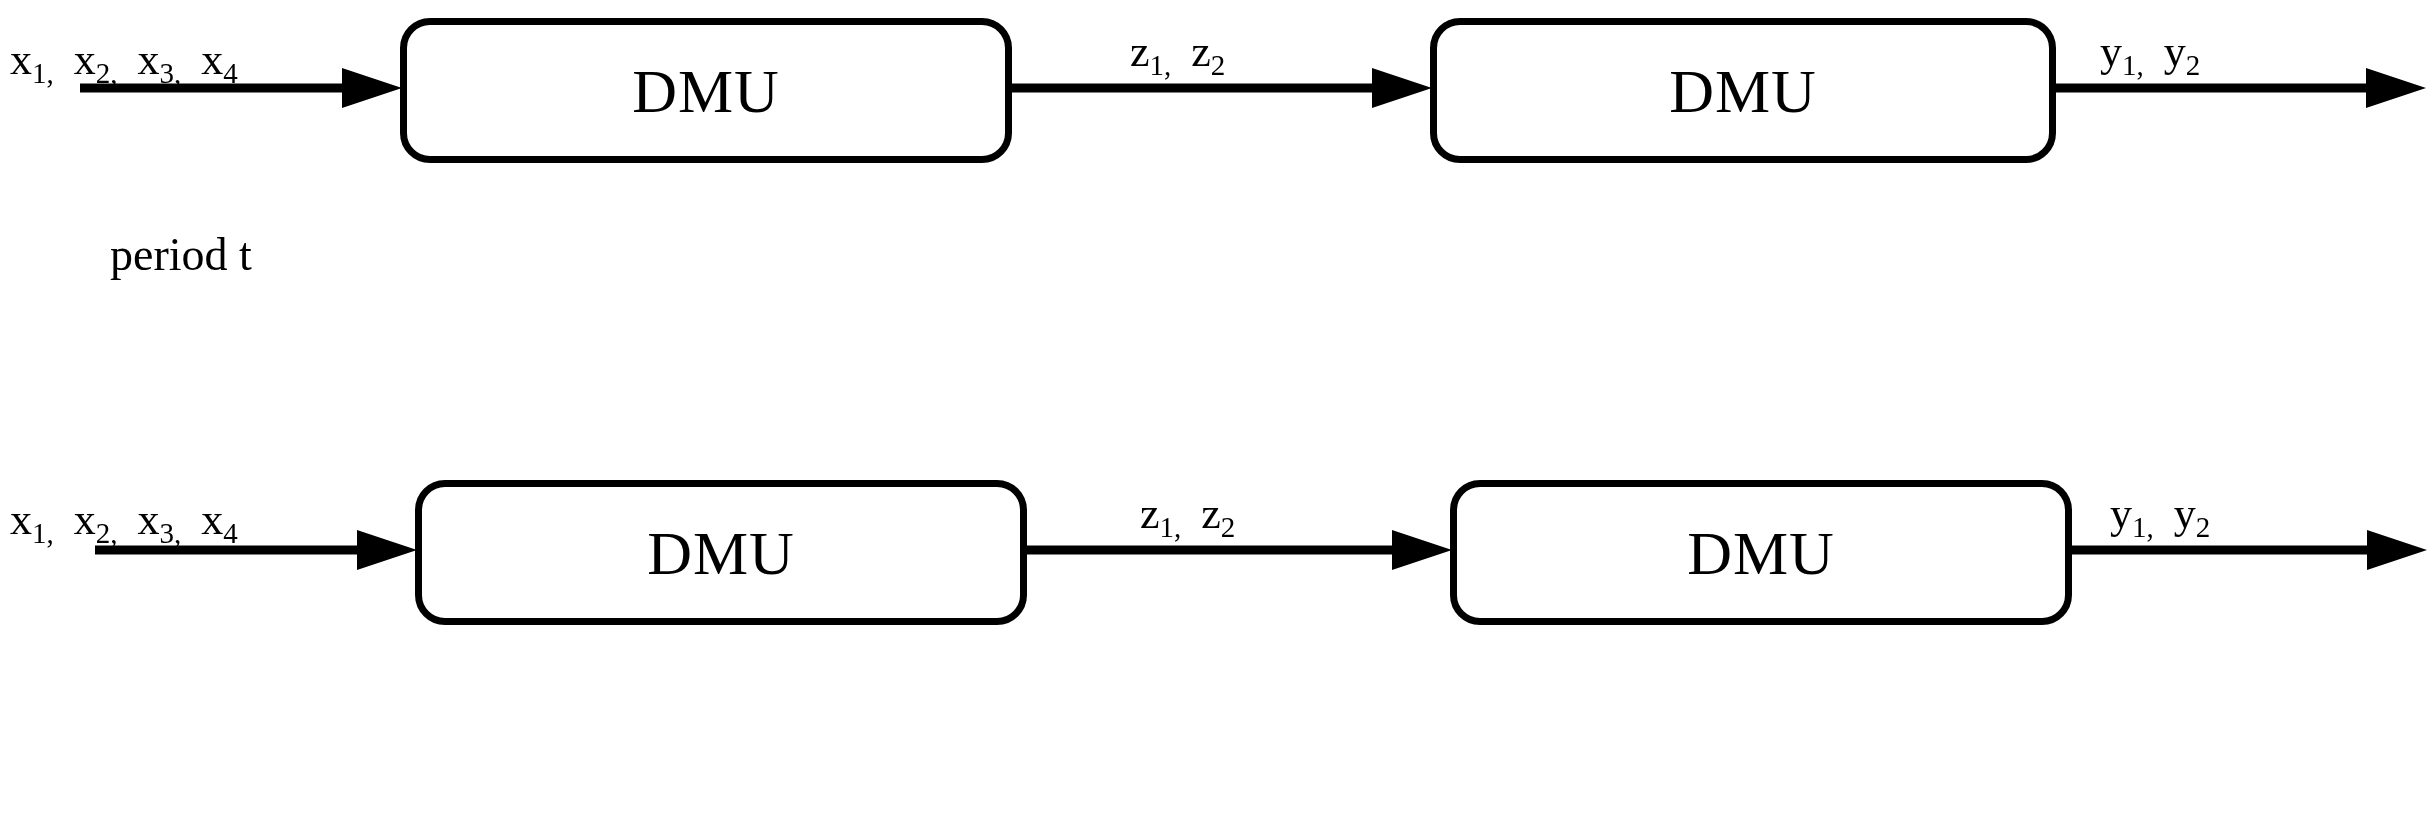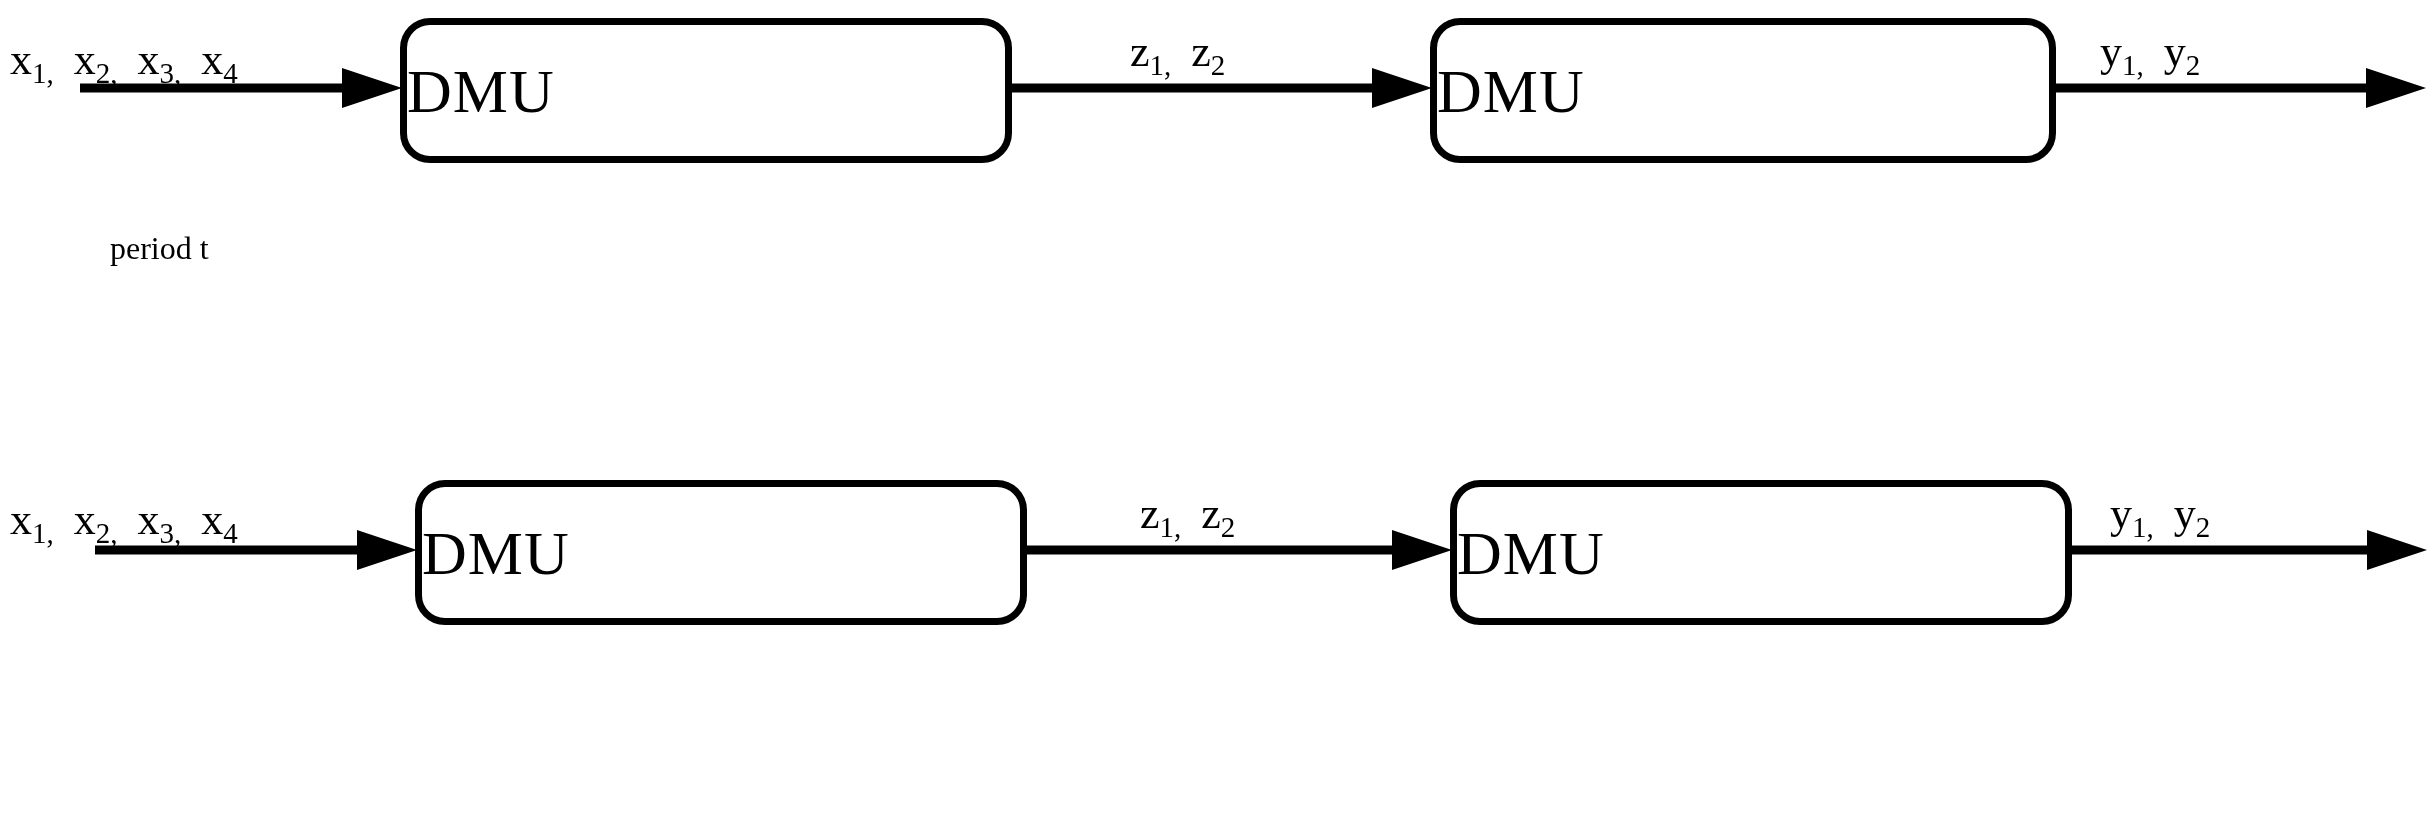--- a/index.html
+++ b/index.html
@@ -25,21 +25,21 @@
   }
   
   .dmu-box {
     position: absolute;
     box-sizing: border-box;
     border: 7px solid #000000;
     border-radius: 30px;
     background: #ffffff;
     display: flex;
     align-items: center;
-    justify-content: flex-start;
+    justify-content: center;
   }
   .dmu-label {
     font-size: 62px;
     line-height: 1;
     letter-spacing: 1px;
     color: #000000;
     user-select: none;
   }
   
   .arrow {
@@ -66,21 +66,21 @@
     position: relative;
     top: 9px;
   }
   .var-label .gap {
     display: inline-block;
     width: 20px;
   }
   
   .period-label {
     position: absolute;
-    font-size: 32px;
+    font-size: 46px;
     line-height: 1;
     white-space: nowrap;
     color: #000000;
     user-select: none;
   }
 </style>
 </head>
 <body>
 
 <div id="canvas">

